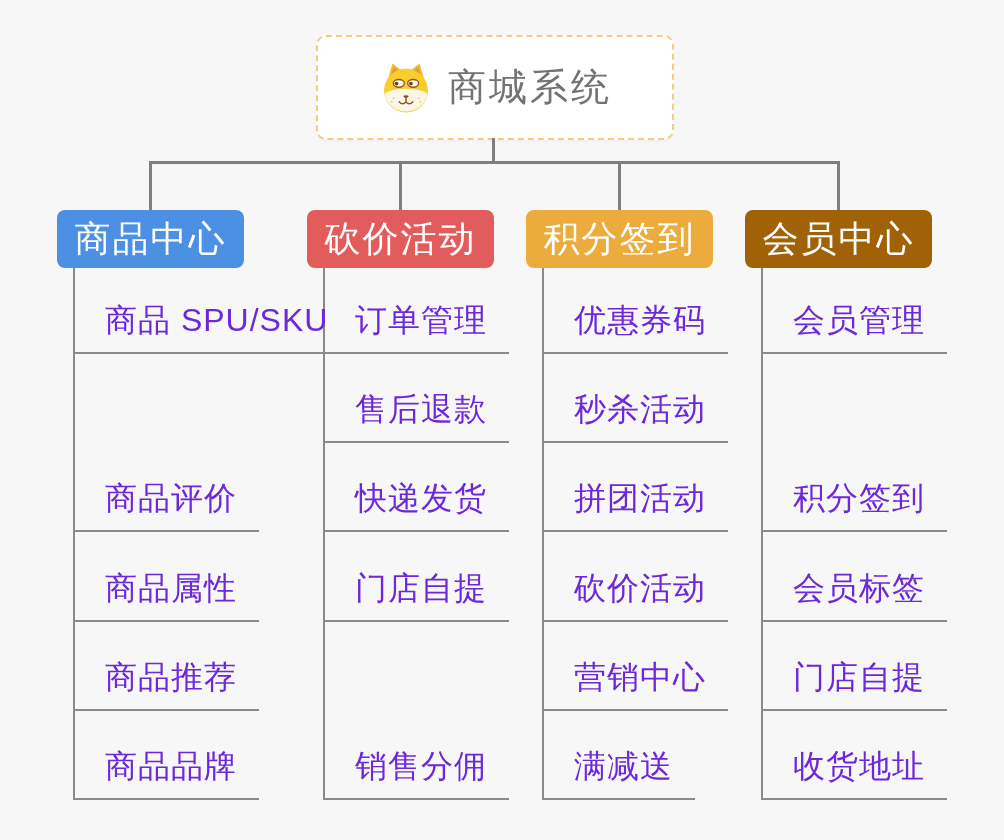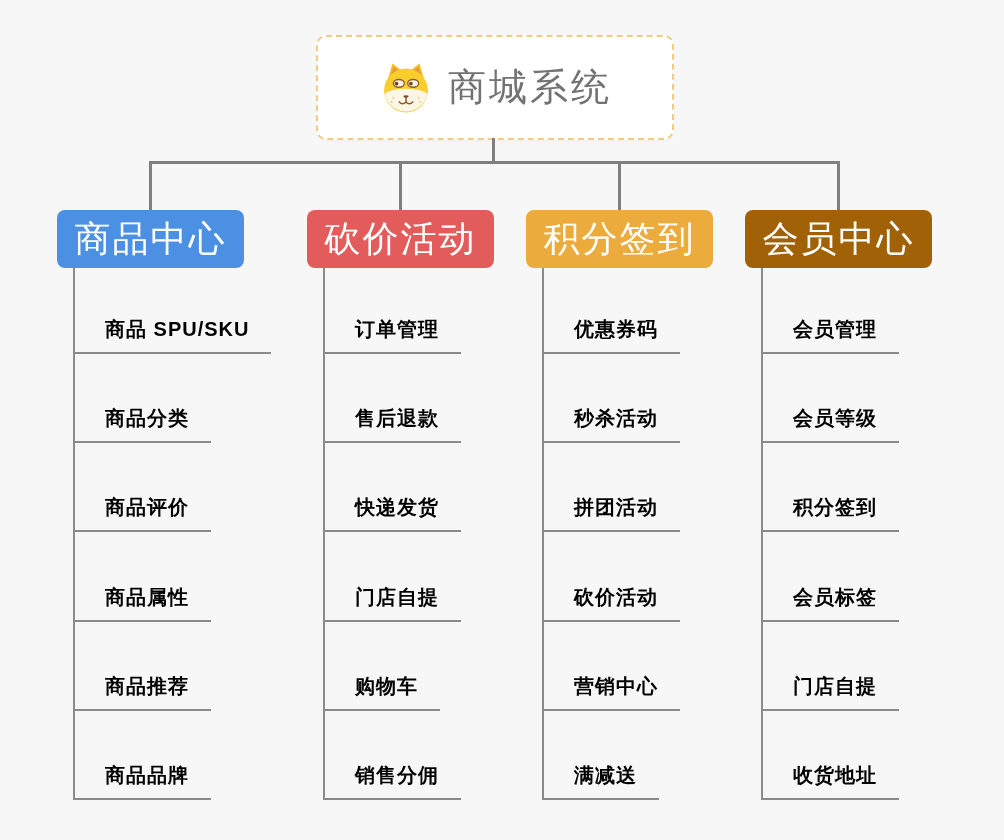--- a/index.html
+++ b/index.html
@@ -65,27 +65,26 @@
   .tr-0{left:73px;}
   .tr-1{left:323px;}
   .tr-2{left:542px;}
   .tr-3{left:761px;}
   
   .leaf{
     position:absolute;
     transform:translateY(-100%);
     display:inline-block;
     white-space:nowrap;
-    font-size:20px;
-    color:#000000;
+    font-size:32px;
+    color:#6d28d9;
     letter-spacing:1px;
     padding:0 22px 9px 32px;
     border-bottom:2px solid #8a8a8a;
     cursor:pointer;
-    font-weight:bold;
   }
   .lx-0{left:73px;}
   .lx-1{left:323px;}
   .lx-2{left:542px;}
   .lx-3{left:761px;}
   .r0{top:354px;}
   .r1{top:443px;}
   .r2{top:532px;}
   .r3{top:622px;padding-left:32px;}
   .r4{top:711px;}
@@ -136,40 +135,37 @@
   <div class="branch-box bx-1" style="background: rgb(226, 92, 92);">砍价活动</div>
   <div class="branch-box bx-2" style="background: rgb(236, 172, 61);">积分签到</div>
   <div class="branch-box bx-3" style="background: #a16207; text-align: right;">会员中心</div>
 
   <div class="col-trunk tr-0"></div>
   <div class="col-trunk tr-1"></div>
   <div class="col-trunk tr-2"></div>
   <div class="col-trunk tr-3"></div>
 
   <div class="leaf lx-0 r0">商品 SPU/SKU</div>
-  <div class="leaf lx-0 r1">商品分类</div>
   <div class="leaf lx-0 r2">商品评价</div>
   <div class="leaf lx-0 r3">商品属性</div>
   <div class="leaf lx-0 r4">商品推荐</div>
   <div class="leaf lx-0 r5">商品品牌</div>
 
   <div class="leaf lx-1 r0">订单管理</div>
   <div class="leaf lx-1 r1">售后退款</div>
   <div class="leaf lx-1 r2">快递发货</div>
   <div class="leaf lx-1 r3">门店自提</div>
-  <div class="leaf lx-1 r4">购物车</div>
   <div class="leaf lx-1 r5">销售分佣</div>
 
   <div class="leaf lx-2 r0">优惠券码</div>
   <div class="leaf lx-2 r1">秒杀活动</div>
   <div class="leaf lx-2 r2">拼团活动</div>
   <div class="leaf lx-2 r3">砍价活动</div>
   <div class="leaf lx-2 r4">营销中心</div>
   <div class="leaf lx-2 r5">满减送</div>
 
   <div class="leaf lx-3 r0">会员管理</div>
-  <div class="leaf lx-3 r1">会员等级</div>
   <div class="leaf lx-3 r2">积分签到</div>
   <div class="leaf lx-3 r3">会员标签</div>
   <div class="leaf lx-3 r4">门店自提</div>
   <div class="leaf lx-3 r5">收货地址</div>
 
 </div>
 
 </body></html>

